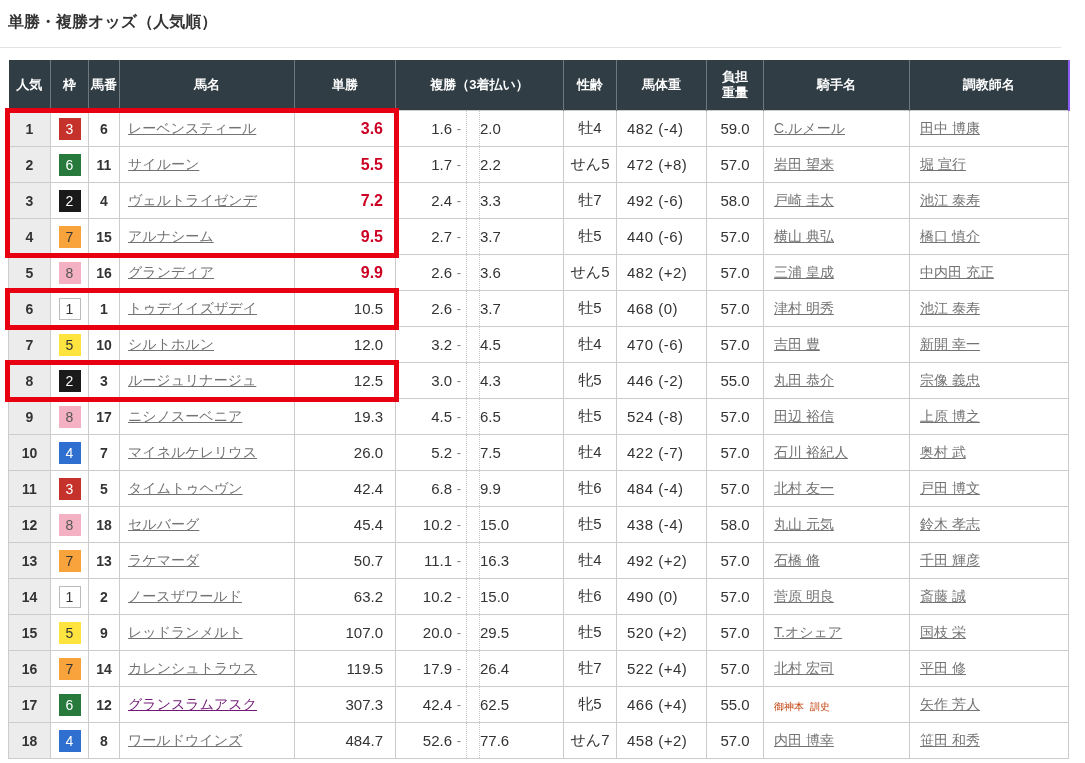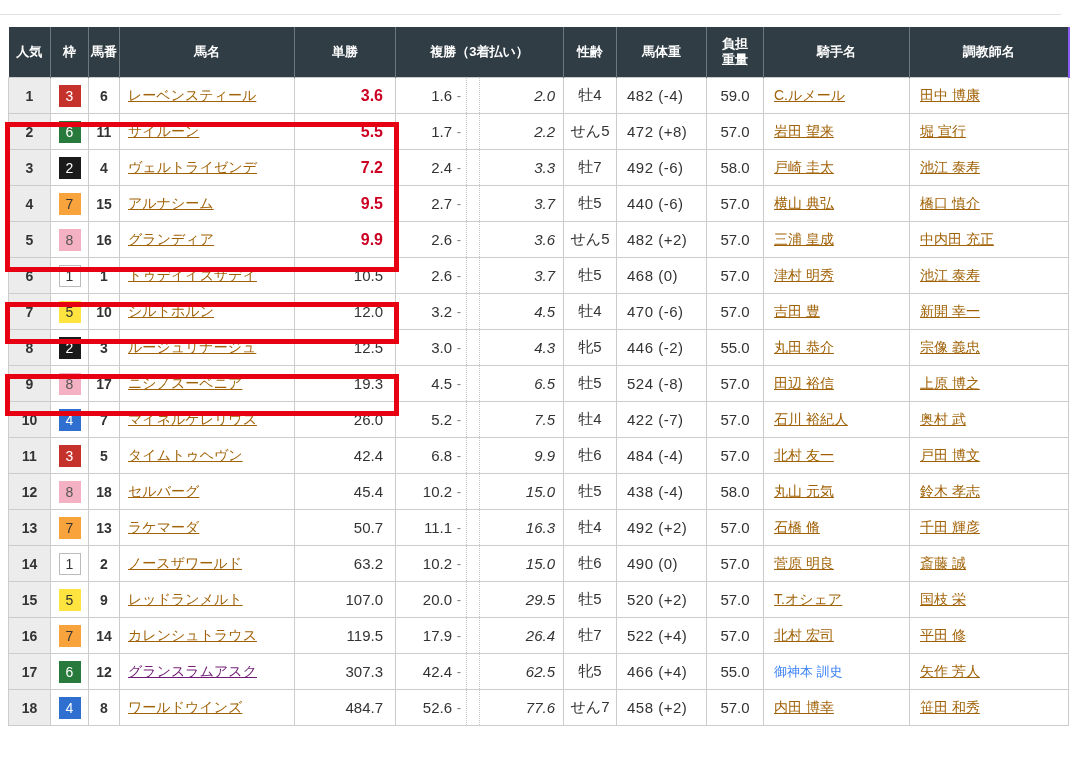--- a/index.html
+++ b/index.html
@@ -26,43 +26,44 @@
   .w1{background:#ffffff;color:#333;border:1px solid #bbb;line-height:20px;}
   .w2{background:#1a1a1a;color:#fff;}
   .w3{background:#c5312b;color:#fff;}
   .w4{background:#2e6fd0;color:#fff;}
   .w5{background:#ffe33e;color:#333;}
   .w6{background:#27793c;color:#fff;}
   .w7{background:#f8a33c;color:#333;}
   .w8{background:#f3b1c3;color:#555;}
   .td-umaban{text-align:center;font-weight:bold;font-size:14px;}
   .td-bamei{padding-left:8px;}
-  .link{color:#a16207;text-decoration:underline;cursor:pointer;font-size:14px;}
+  .link{color:#737373;text-decoration:underline;cursor:pointer;font-size:14px;}
   .link.visited{color:#701a75;}
-  .plain{color:#3b82f6;text-decoration:none;cursor:default;font-size:13px;}
+  .plain{color:#c2410c;text-decoration:none;cursor:default;font-size:10px;font-family:Liberation Mono, monospace;}
   .td-tansho{text-align:right;padding-right:12px;}
   .td-tansho.hot{color:#cc0022;font-weight:bold;font-size:16px;}
   .fuku{display:flex;align-items:center;height:35px;}
   .fuku .v1{flex:0 0 56px;text-align:right;}
   .fuku .dash{flex:0 0 14px;text-align:center;color:#777;font-size:13px;}
   .fuku .dsep{flex:0 0 12px;align-self:stretch;
               border-left:1px dotted #c6c6c6;border-right:1px dotted #c6c6c6;}
-  .fuku .v2{flex:1;text-align:right;padding-right:8px;font-style:italic;}
+  .fuku .v2{flex:1;padding-right:8px;}
   .td-seirei{text-align:center;}
   .td-weight{padding-left:10px;letter-spacing:0.5px;}
   .td-futan{text-align:center;}
   .td-jockey,.td-trainer{padding-left:10px;}
 
   .highlight-box{position:absolute;border:5px solid #e60012;box-sizing:border-box;
                  pointer-events:none;background:transparent;}
 </style>
 </head>
 <body>
 
 <div id="page">
+  <h1 class="page-title">単勝・複勝オッズ（人気順）</h1>
   <div class="divider"></div>
 
   <table class="odds">
     <colgroup>
       <col style="width:42px">
         <col style="width:38px">
         <col style="width:31px">
       <col style="width:175px">
         <col style="width:101px">
         <col style="width:168px">

